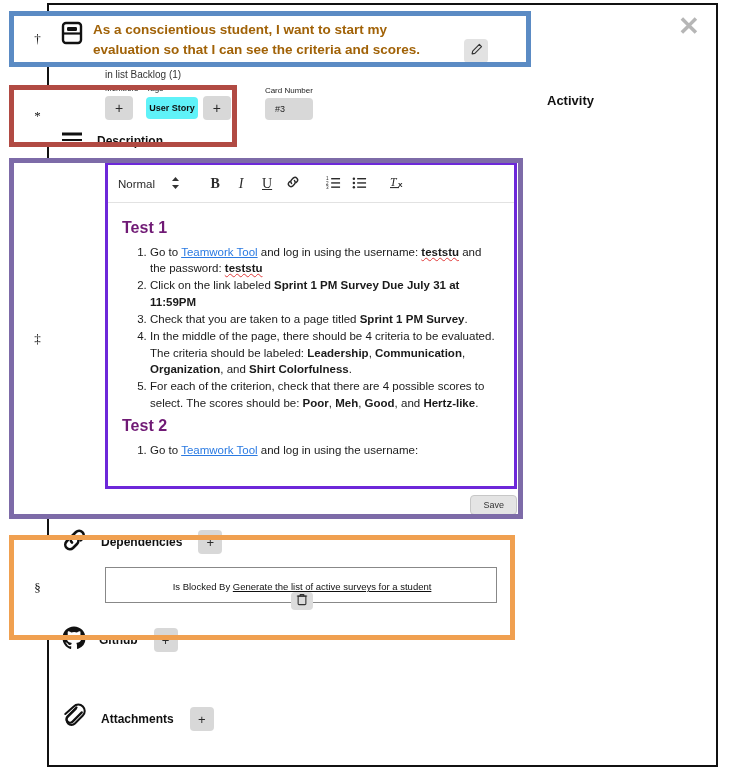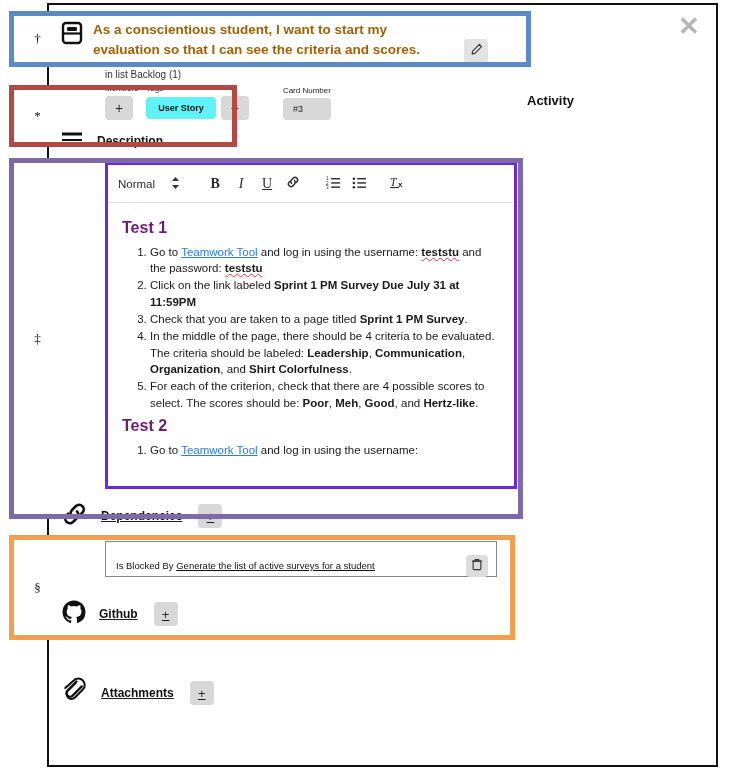--- a/index.html
+++ b/index.html
@@ -89,21 +89,21 @@
     display: flex; align-items: center; justify-content: center;
     font-size: 14px; color: #2a2a2a;
     cursor: pointer;
   }
   .tag-chip {
     background: #5ff2f8;
     border-radius: 4px;
     font-size: 9px;
     font-weight: bold;
     color: #101010;
-    padding: 6px 12px;
+    padding: 6px 3px;
     white-space: nowrap;
   }
   .card-num-box {
     background: #d8d8d8;
     border-radius: 4px;
     font-size: 9px;
     color: #222;
     padding: 6px 10px;
     min-width: 42px;
   }
@@ -196,21 +196,20 @@
     padding: 4px 12px;
     cursor: pointer;
   }
 
   
   .section-head {
     display: flex;
     align-items: center;
     gap: 10px;
     margin-left: 12px;
-    text-decoration: underline;
   }
   .section-title {
     font-size: 12px;
     font-weight: bold;
     color: #111;
     margin-left: 2px;
   }
   .section-plus {
     width: 24px; height: 24px;
     background: #d8d8d8;
@@ -223,35 +222,36 @@
 
   .dep-box {
     margin: 10px 0 0 56px;
     width: 392px;
     height: 36px;
     border: 1px solid #888;
     display: flex;
     align-items: center;
     justify-content: space-between;
     padding: 13px 8px 0 10px;
+    flex-direction: column;
   }
   .dep-text { font-size: 9.5px; color: #111; }
   .dep-text u { text-decoration: underline; }
   .trash-btn {
     width: 22px; height: 22px;
     background: #dcdcdc;
     border-radius: 4px;
     display: flex; align-items: center; justify-content: center;
     cursor: pointer;
   }
 
   
   .activity {
     position: absolute;
-    left: 478px; top: 88px;
+    left: 498px; top: 88px;
     width: 185px;
   }
   .activity-title {
     font-size: 13px;
     font-weight: bold;
     color: #111;
     margin-bottom: 16px;
   }
   .activity-item { display: flex; gap: 7px; align-items: flex-start; }
   .avatar {
@@ -437,20 +437,23 @@
         <li>In the middle of the page, there should be 4 criteria to be evaluated. The criteria should be labeled: <b>Leadership</b>, <b>Communication</b>, <b>Organization</b>, and <b>Shirt Colorfulness</b>.</li>
         <li>For each of the criterion, check that there are 4 possible scores to select. The scores should be: <b>Poor</b>, <b>Meh</b>, <b>Good</b>, and <b>Hertz-like</b>.</li>
       </ol>
       <h2>Test 2</h2>
       <ol>
         <li>Go to <a href="#">Teamwork Tool</a> and log in using the username:</li>
       </ol>
     </div>
   </div>
 
+  <div class="save-row">
+    <div class="save-btn">Save</div>
+  </div>
 
   <div class="section-head" style="margin-top:12px;">
     <span>
       <svg width="28" height="26" viewBox="0 0 28 26">
         <path d="M11 15.5a4.6 4.6 0 0 1 0-6.5l4-4a4.6 4.6 0 0 1 6.5 6.5l-1.8 1.8" fill="none" stroke="#111" stroke-width="2.6" stroke-linecap="round"></path>
         <path d="M16 10.5a4.6 4.6 0 0 1 0 6.5l-4 4a4.6 4.6 0 0 1-6.5-6.5l1.8-1.8" fill="none" stroke="#111" stroke-width="2.6" stroke-linecap="round"></path>
       </svg>
     </span>
     <span class="section-title">Dependencies</span>
     <span class="section-plus">+</span>

